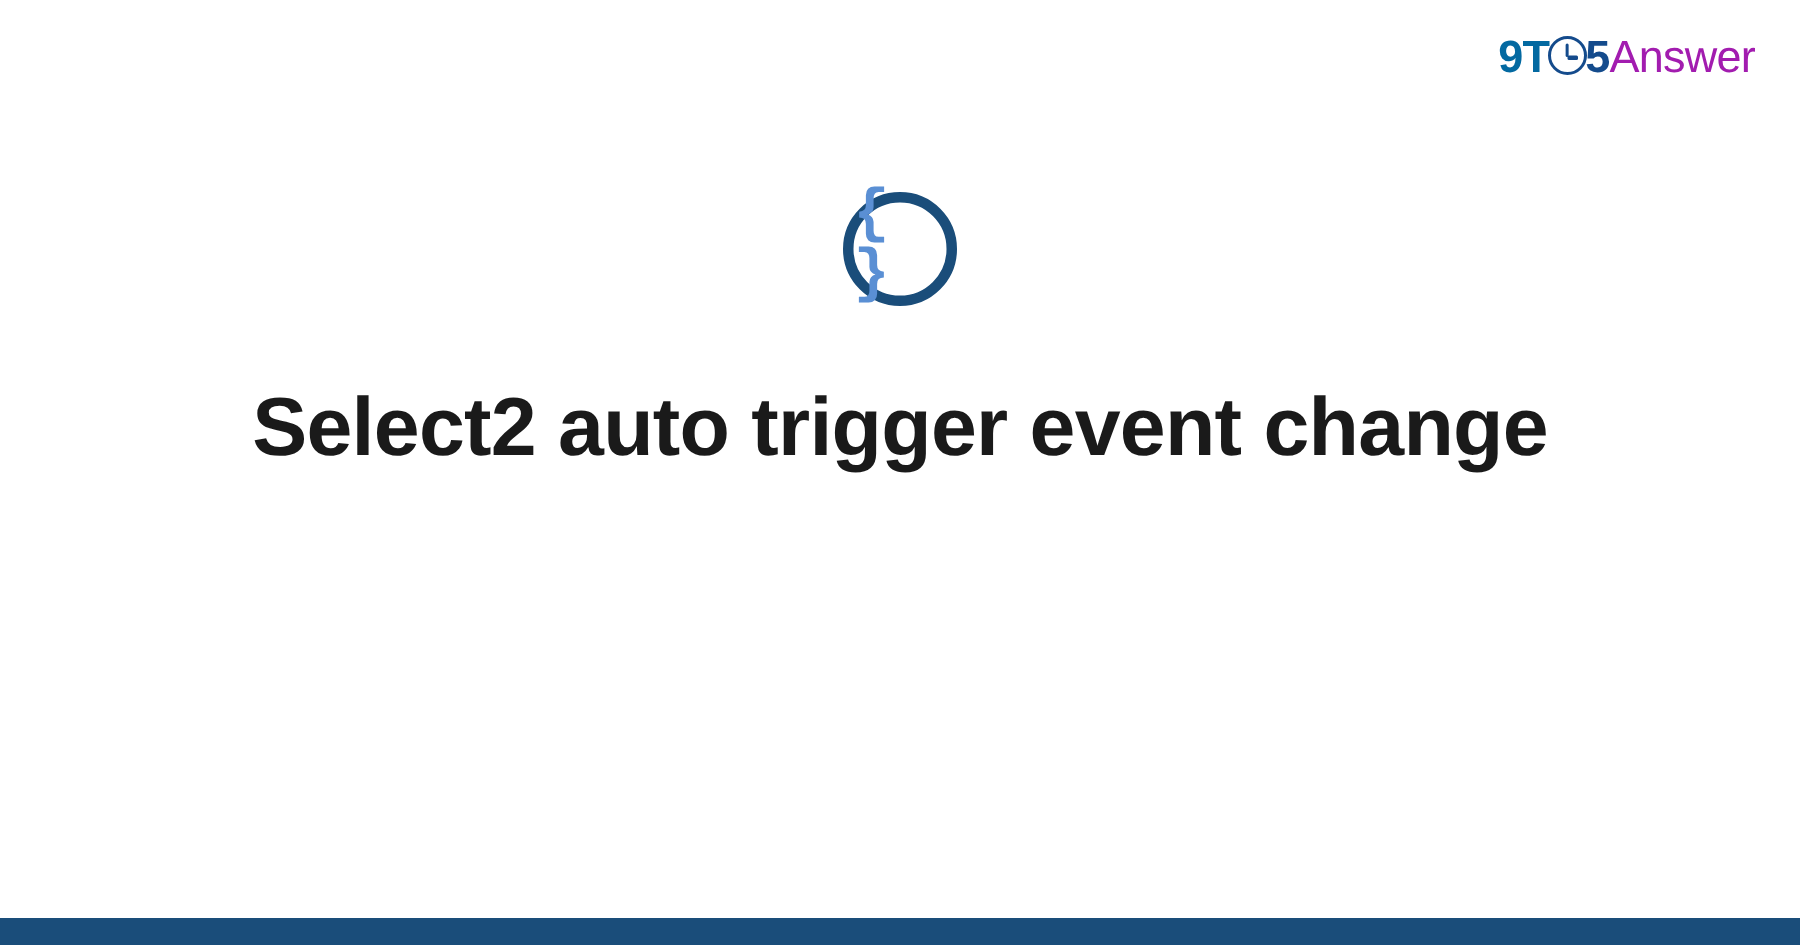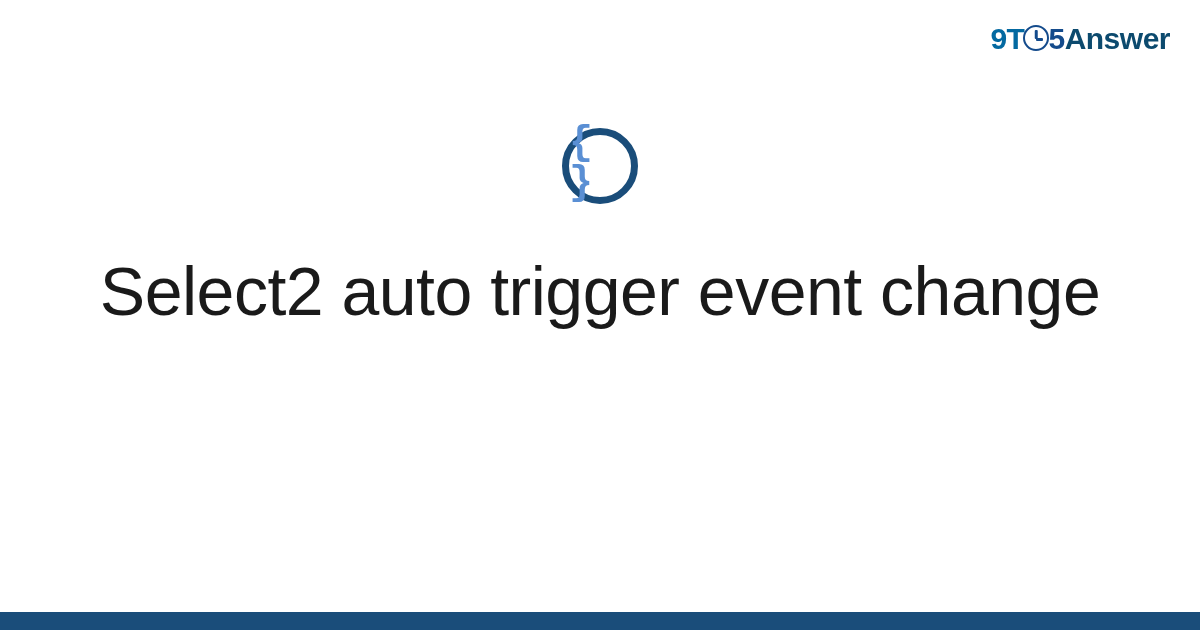--- a/index.html
+++ b/index.html
@@ -56,22 +56,22 @@
       height: 2.5px;
       background: #144b8c;
       top: 11px;
       left: 50%;
       border-radius: 1px;
     }
     .brand-5 {
       color: #144b8c;
     }
     .brand-answer {
-      color: #0c4a6e;
-      font-weight: 700;
+      color: #a21caf;
+      font-weight: 400;
     }
     .content {
       position: absolute;
       top: 0;
       left: 0;
       width: 100%;
       height: 100%;
       display: flex;
       flex-direction: column;
       align-items: center;
@@ -91,22 +91,22 @@
     .logo-icon-inner {
       font-size: 40px;
       font-weight: 700;
       color: #5a8fd4;
       font-family: 'Courier New', monospace;
       letter-spacing: -3px;
       line-height: 1;
       transform: translateY(-2px);
     }
     .title {
-      font-size: 68px;
-      font-weight: 400;
+      font-size: 55px;
+      font-weight: 700;
       color: #1a1a1a;
       text-align: left;
       letter-spacing: -0.5px;
     }
     .bottom-bar {
       position: absolute;
       bottom: 0;
       left: 0;
       width: 100%;
       height: 18px;

